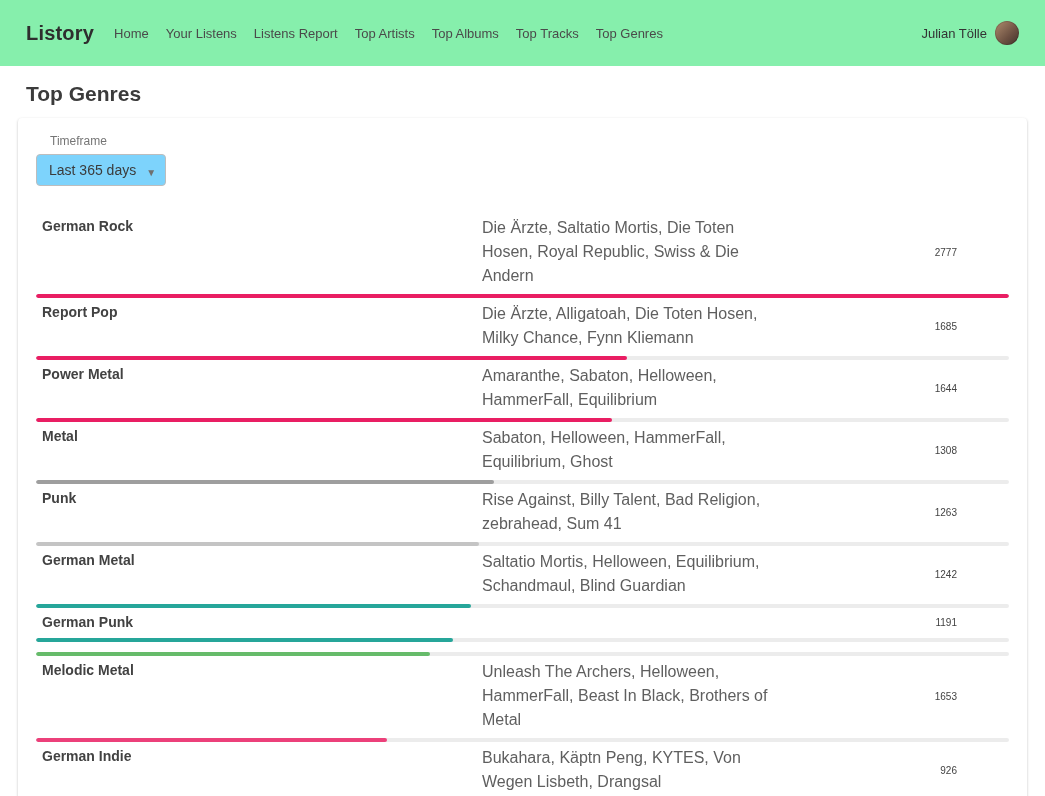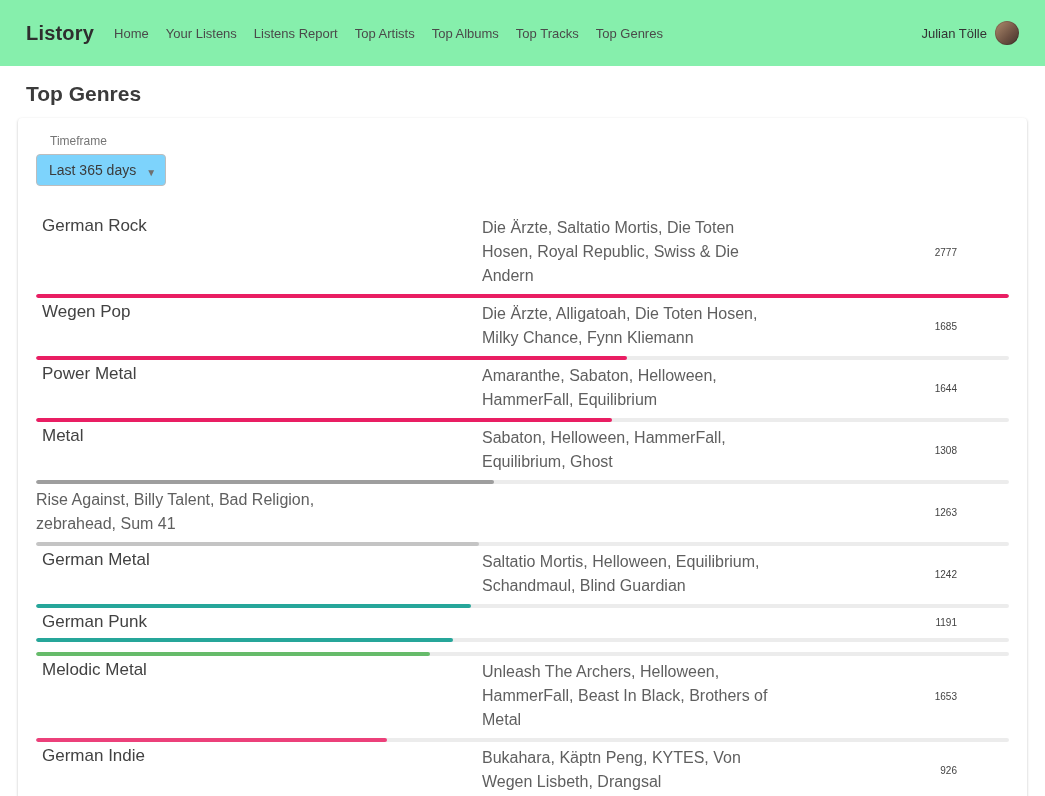--- a/index.html
+++ b/index.html
@@ -90,22 +90,22 @@
   
   .genre-list { margin-top: 26px; }
   .row { padding-top: 4px; }
   .row-main {
     display: flex;
     align-items: flex-start;
   }
   .genre-name {
     width: 446px;
     padding-left: 6px;
-    font-size: 17px;
-    font-weight: 400;
+    font-size: 14px;
+    font-weight: 700;
     color: #424242;
     line-height: 20px;
   }
   .genre-artists {
     width: 302px;
     font-size: 16px;
     color: #5f5f5f;
     line-height: 24px;
   }
   .genre-count {
@@ -163,21 +163,21 @@
       <div class="genre-artists">Die Ärzte, Saltatio Mortis, Die Toten Hosen, Royal Republic, Swiss &amp; Die Andern</div>
       <div class="genre-count">2777</div>
     </div>
     <div class="bar-track" style="background: rgb(236, 236, 236);">
       <div class="bar-fill" style="width: 100%; background: rgb(233, 30, 99);"></div>
     </div>
   </div>
 
   <div class="row">
     <div class="row-main">
-      <div class="genre-name">Wegen Pop</div>
+      <div class="genre-name">Report Pop</div>
       <div class="genre-artists">Die Ärzte, Alligatoah, Die Toten Hosen, Milky Chance, Fynn Kliemann</div>
       <div class="genre-count">1685</div>
     </div>
     <div class="bar-track" style="background: rgb(236, 236, 236);">
       <div class="bar-fill" style="width: 60.7%; background: rgb(233, 30, 99);"></div>
     </div>
   </div>
 
   <div class="row">
     <div class="row-main">
@@ -196,20 +196,21 @@
       <div class="genre-artists">Sabaton, Helloween, HammerFall, Equilibrium, Ghost</div>
       <div class="genre-count">1308</div>
     </div>
     <div class="bar-track" style="background: rgb(236, 236, 236);">
       <div class="bar-fill" style="width: 47.1%; background: rgb(158, 158, 158);"></div>
     </div>
   </div>
 
   <div class="row">
     <div class="row-main">
+      <div class="genre-name">Punk</div>
       <div class="genre-artists">Rise Against, Billy Talent, Bad Religion, zebrahead, Sum 41</div>
       <div class="genre-count">1263</div>
     </div>
     <div class="bar-track" style="background: rgb(236, 236, 236);">
       <div class="bar-fill" style="width: 45.5%; background: rgb(196, 196, 196);"></div>
     </div>
   </div>
 
   <div class="row">
     <div class="row-main">

